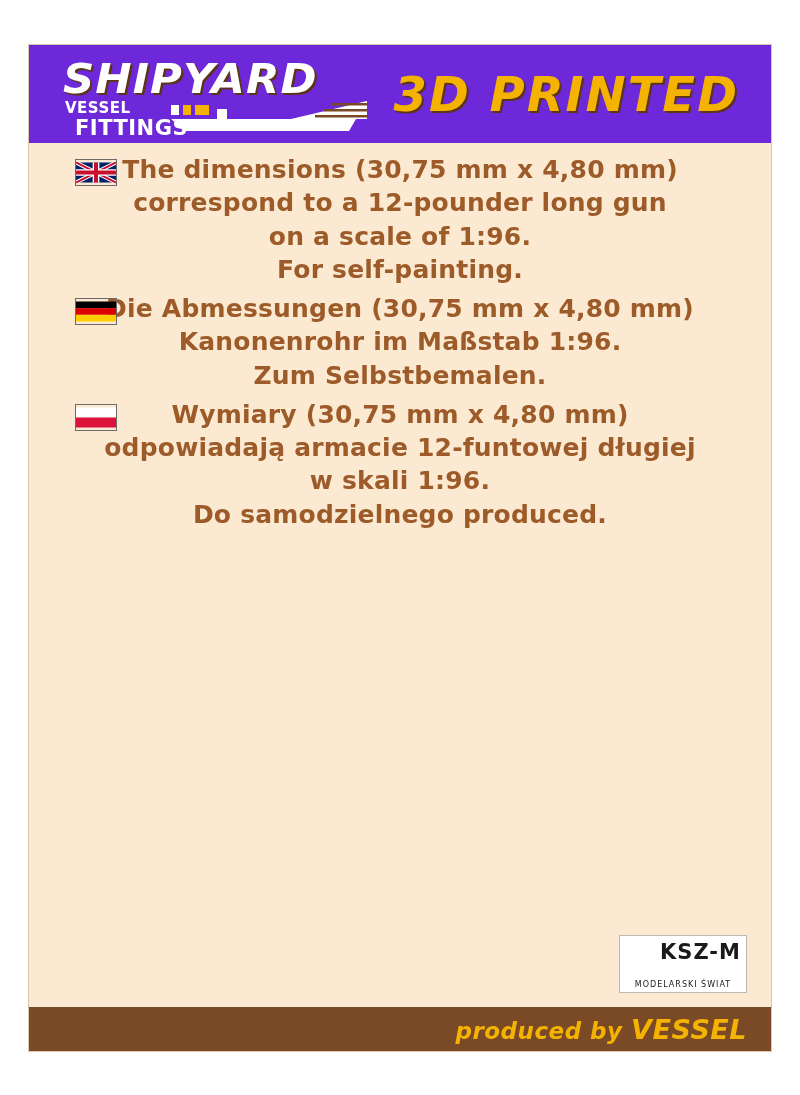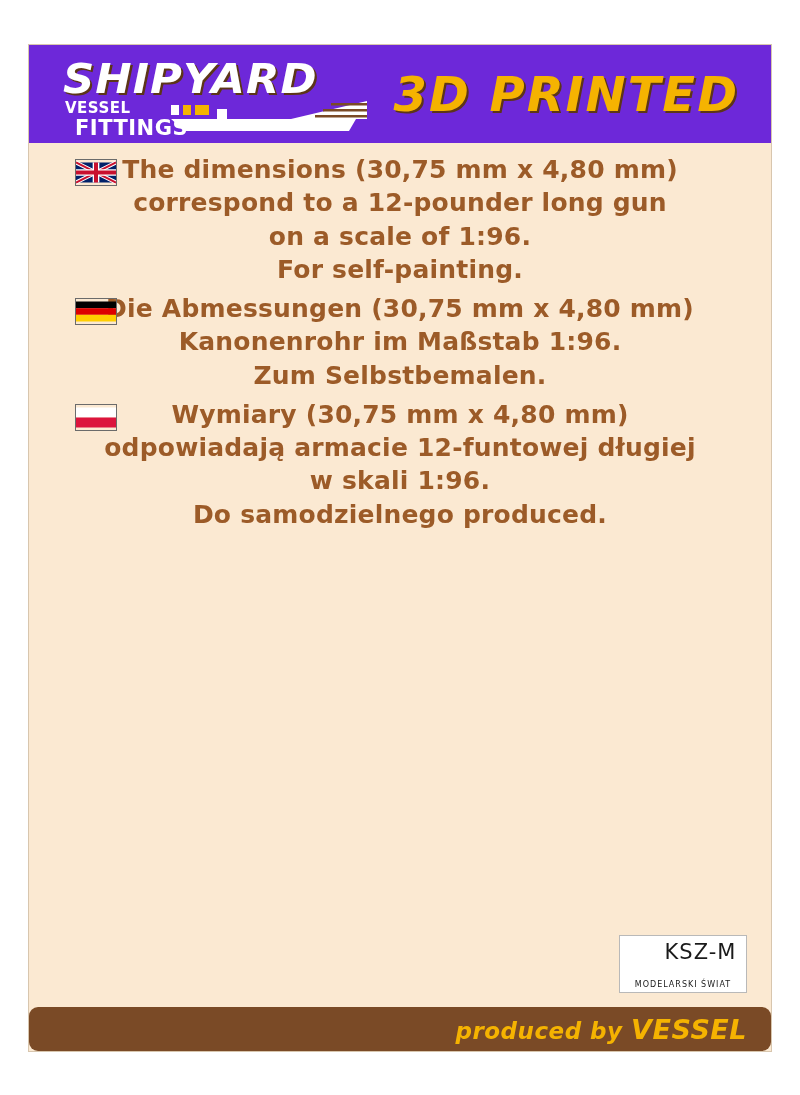--- a/index.html
+++ b/index.html
@@ -140,21 +140,21 @@
     height: 56px;
     background: #ffffff;
     border: 1px solid #b9b9b9;
     display: flex;
     flex-direction: column;
     align-items: center;
     justify-content: center;
   }
   .ksz-main {
     font-family: "DejaVu Sans", sans-serif;
-    font-weight: normal;
+    font-weight: bold;
     font-size: 21px;
     letter-spacing: 1px;
     color: #1a1a1a;
     margin-left: 35px;
   }
   .ksz-sub {
     font-family: "DejaVu Sans", sans-serif;
     font-size: 8px;
     letter-spacing: 1px;
     color: #1a1a1a;
@@ -167,21 +167,20 @@
     left: 0;
     bottom: 0;
     width: 100%;
     height: 44px;
     background: #7a4a26;
     display: flex;
     align-items: center;
     justify-content: flex-end;
     box-sizing: border-box;
     padding-right: 24px;
-    border-radius: 9px;
   }
   .footer-text {
     font-family: "DejaVu Sans", sans-serif;
     font-weight: bold;
     font-style: italic;
     font-size: 23px;
     color: #f5b301;
     letter-spacing: 0.5px;
   }
   .footer-text .brand { font-size: 27px; }

